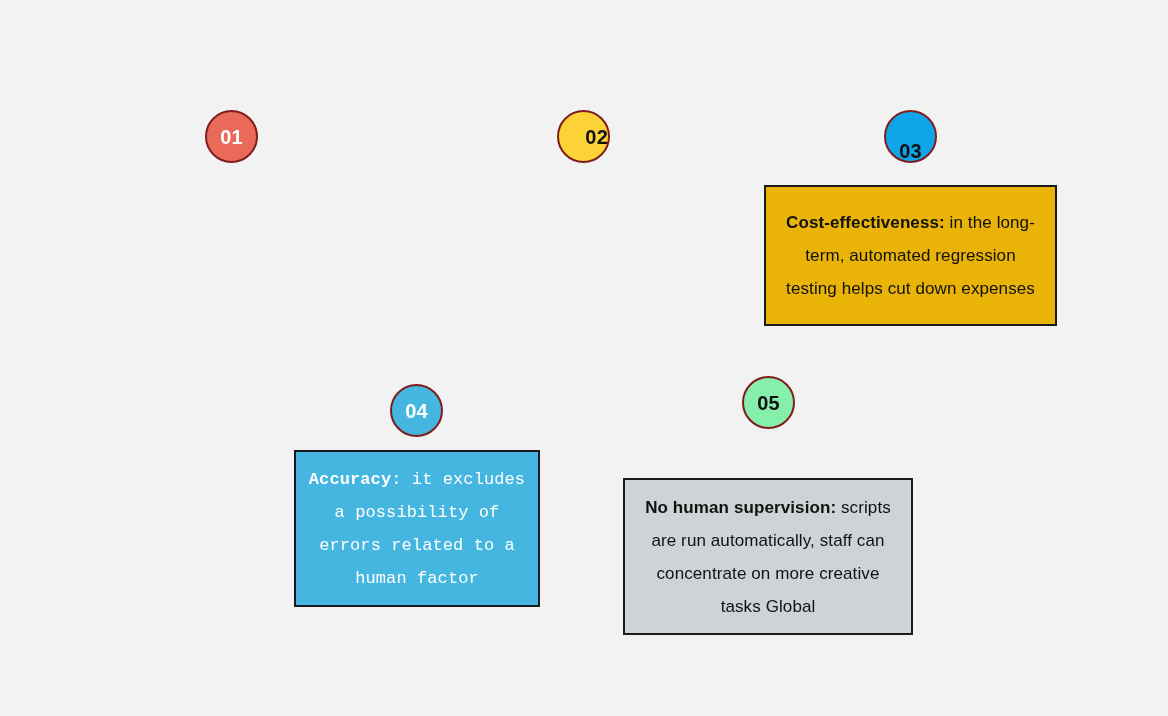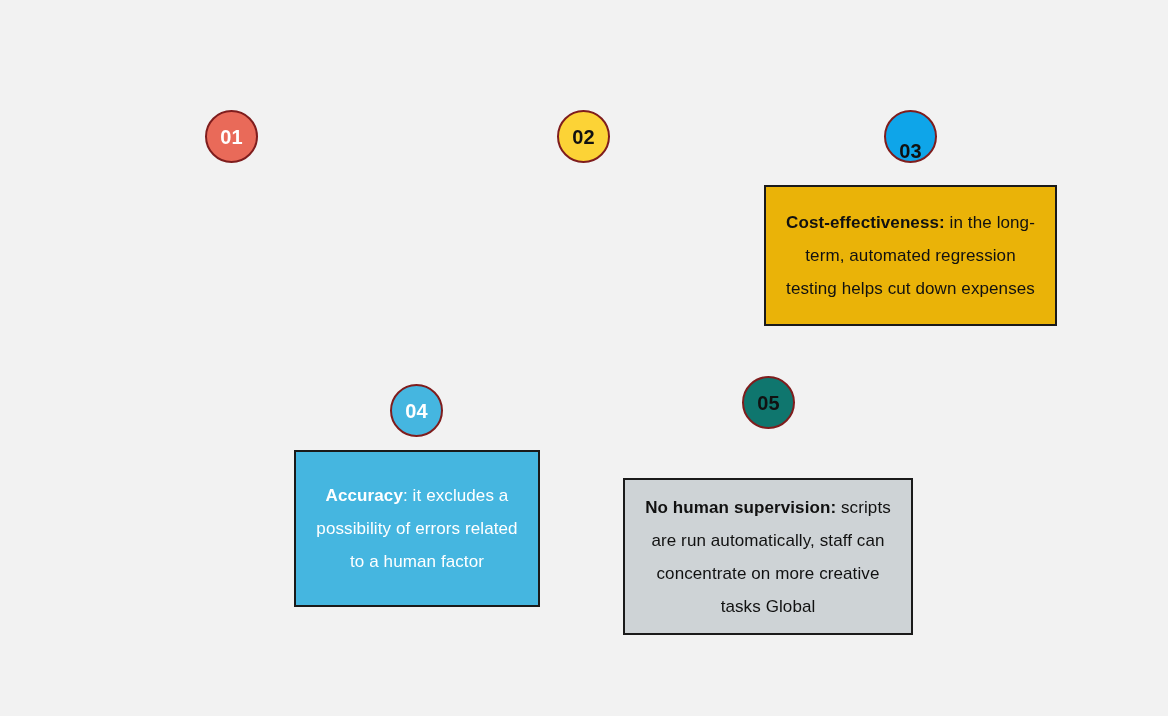--- a/index.html
+++ b/index.html
@@ -77,43 +77,43 @@
 </style>
 </head>
 <body style="background: rgb(242, 242, 242);">
 
 <div id="canvas">
 
   <div class="badge badge-1" style="background: rgb(233, 106, 89); color: rgb(255, 255, 255);">
     <span>01</span>
   </div>
 
-  <div class="badge badge-2" style="background: rgb(252, 211, 54); color: rgb(17, 17, 17);">
+  <div class="badge badge-2" style="background: rgb(252, 211, 54); color: rgb(17, 17, 17); justify-content: flex-end;">
     <span>02</span>
   </div>
 
   <div class="badge badge-3" style="background: #0ea5e9; color: rgb(17, 17, 17); align-items: flex-end;">
     <span>03</span>
   </div>
   <div class="card card-3" style="background: #eab308; color: rgb(17, 17, 17);">
     <div class="card-text">
       <b>Cost-effectiveness</b><b>:</b><span> in the long-term, automated regression testing helps cut down expenses</span>
     </div>
   </div>
 
   <div class="badge badge-4" style="background: rgb(69, 182, 224); color: rgb(255, 255, 255);">
     <span>04</span>
   </div>
-  <div class="card card-4" style="background: rgb(69, 182, 224); color: rgb(255, 255, 255);">
+  <div class="card card-4" style="background: rgb(69, 182, 224); color: rgb(255, 255, 255); font-family: Liberation Mono, monospace;">
     <div class="card-text">
       <b>Accuracy</b><span>:</span><span> it excludes a possibility of errors related to a human factor</span>
     </div>
   </div>
 
-  <div class="badge badge-5" style="background: #0f766e; color: rgb(17, 17, 17);">
+  <div class="badge badge-5" style="background: #86efac; color: rgb(17, 17, 17);">
     <span>05</span>
   </div>
   <div class="card card-5" style="background: rgb(206, 211, 214); color: rgb(17, 17, 17);">
     <div class="card-text">
       <b>No human supervision:</b><span></span><span> scripts are run automatically, staff can concentrate on more creative tasks Global</span>
     </div>
   </div>
 
 </div>
 

